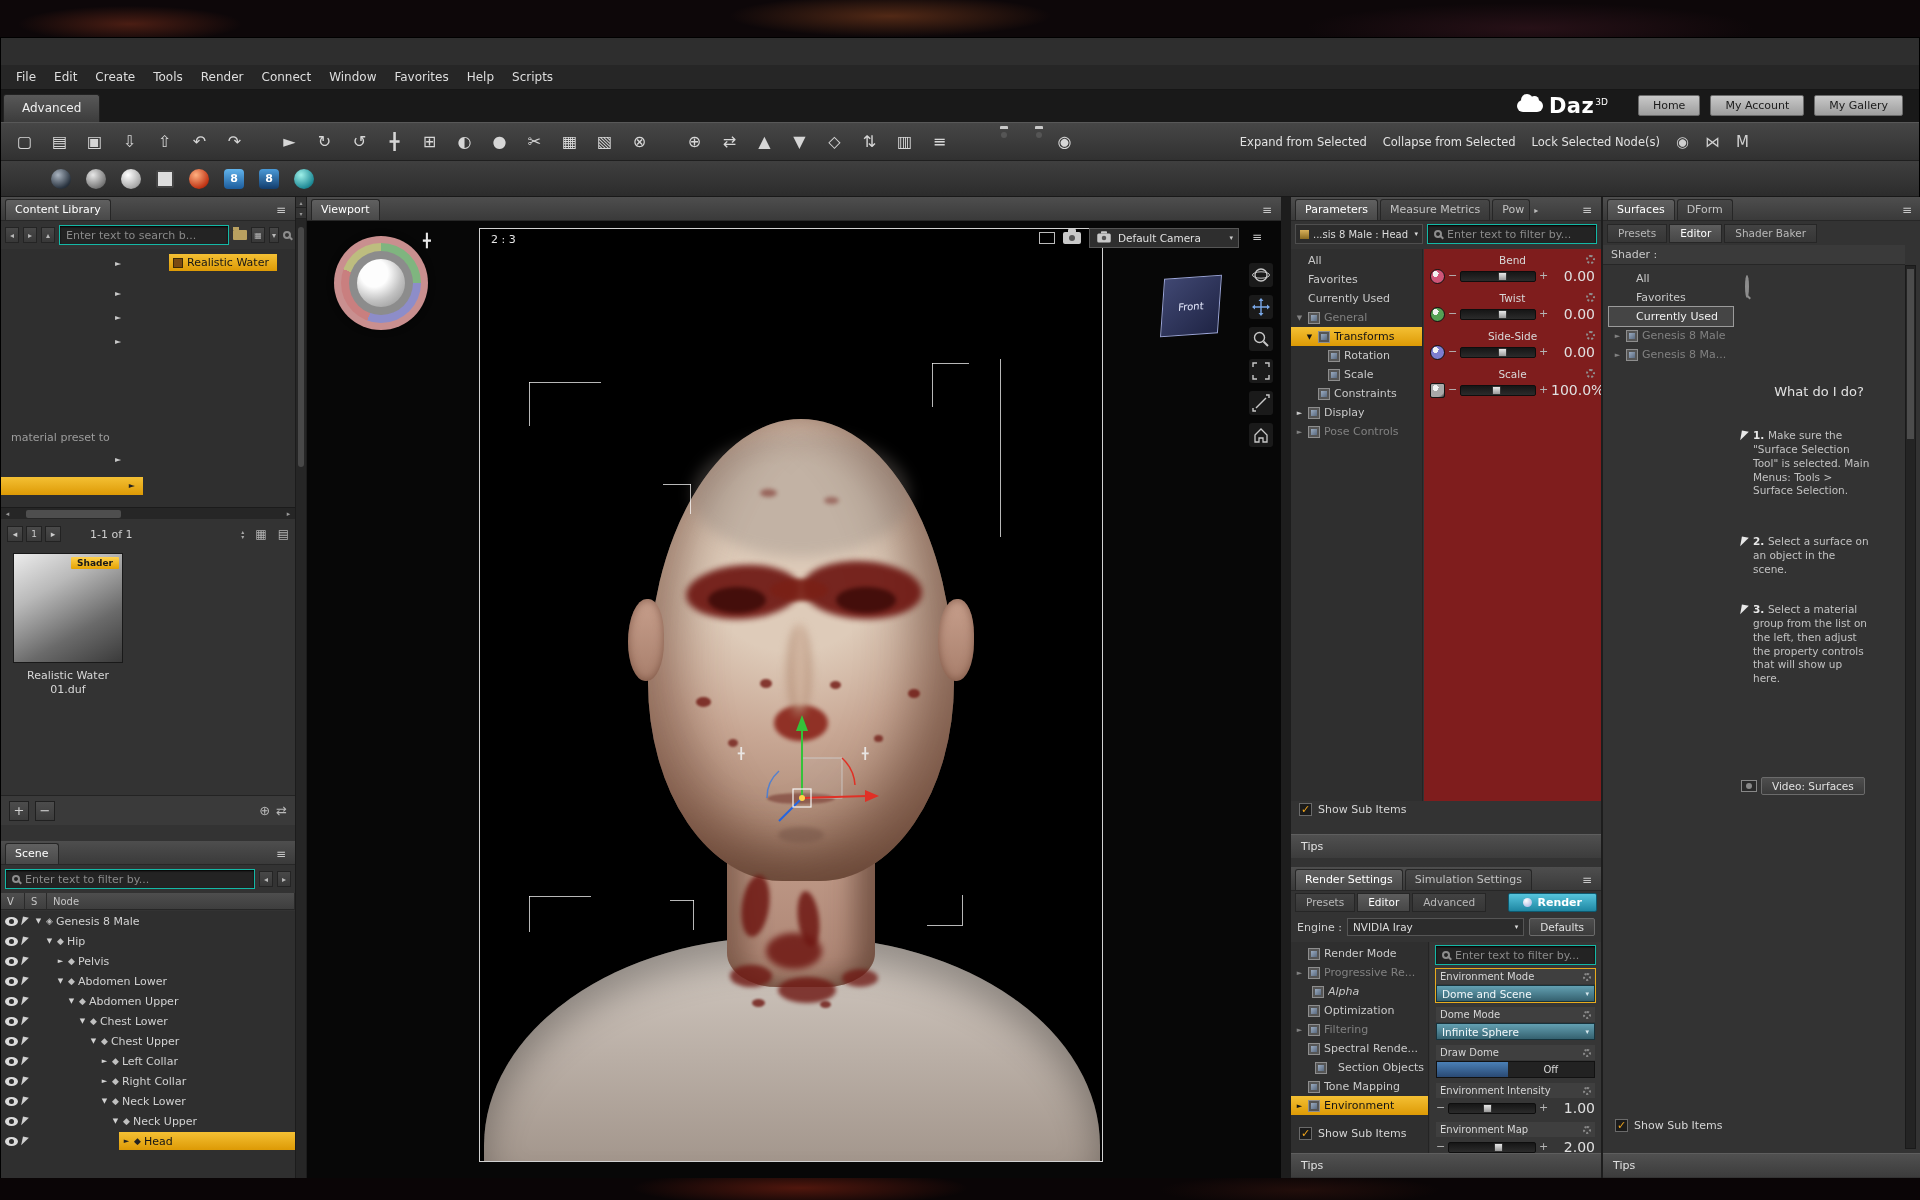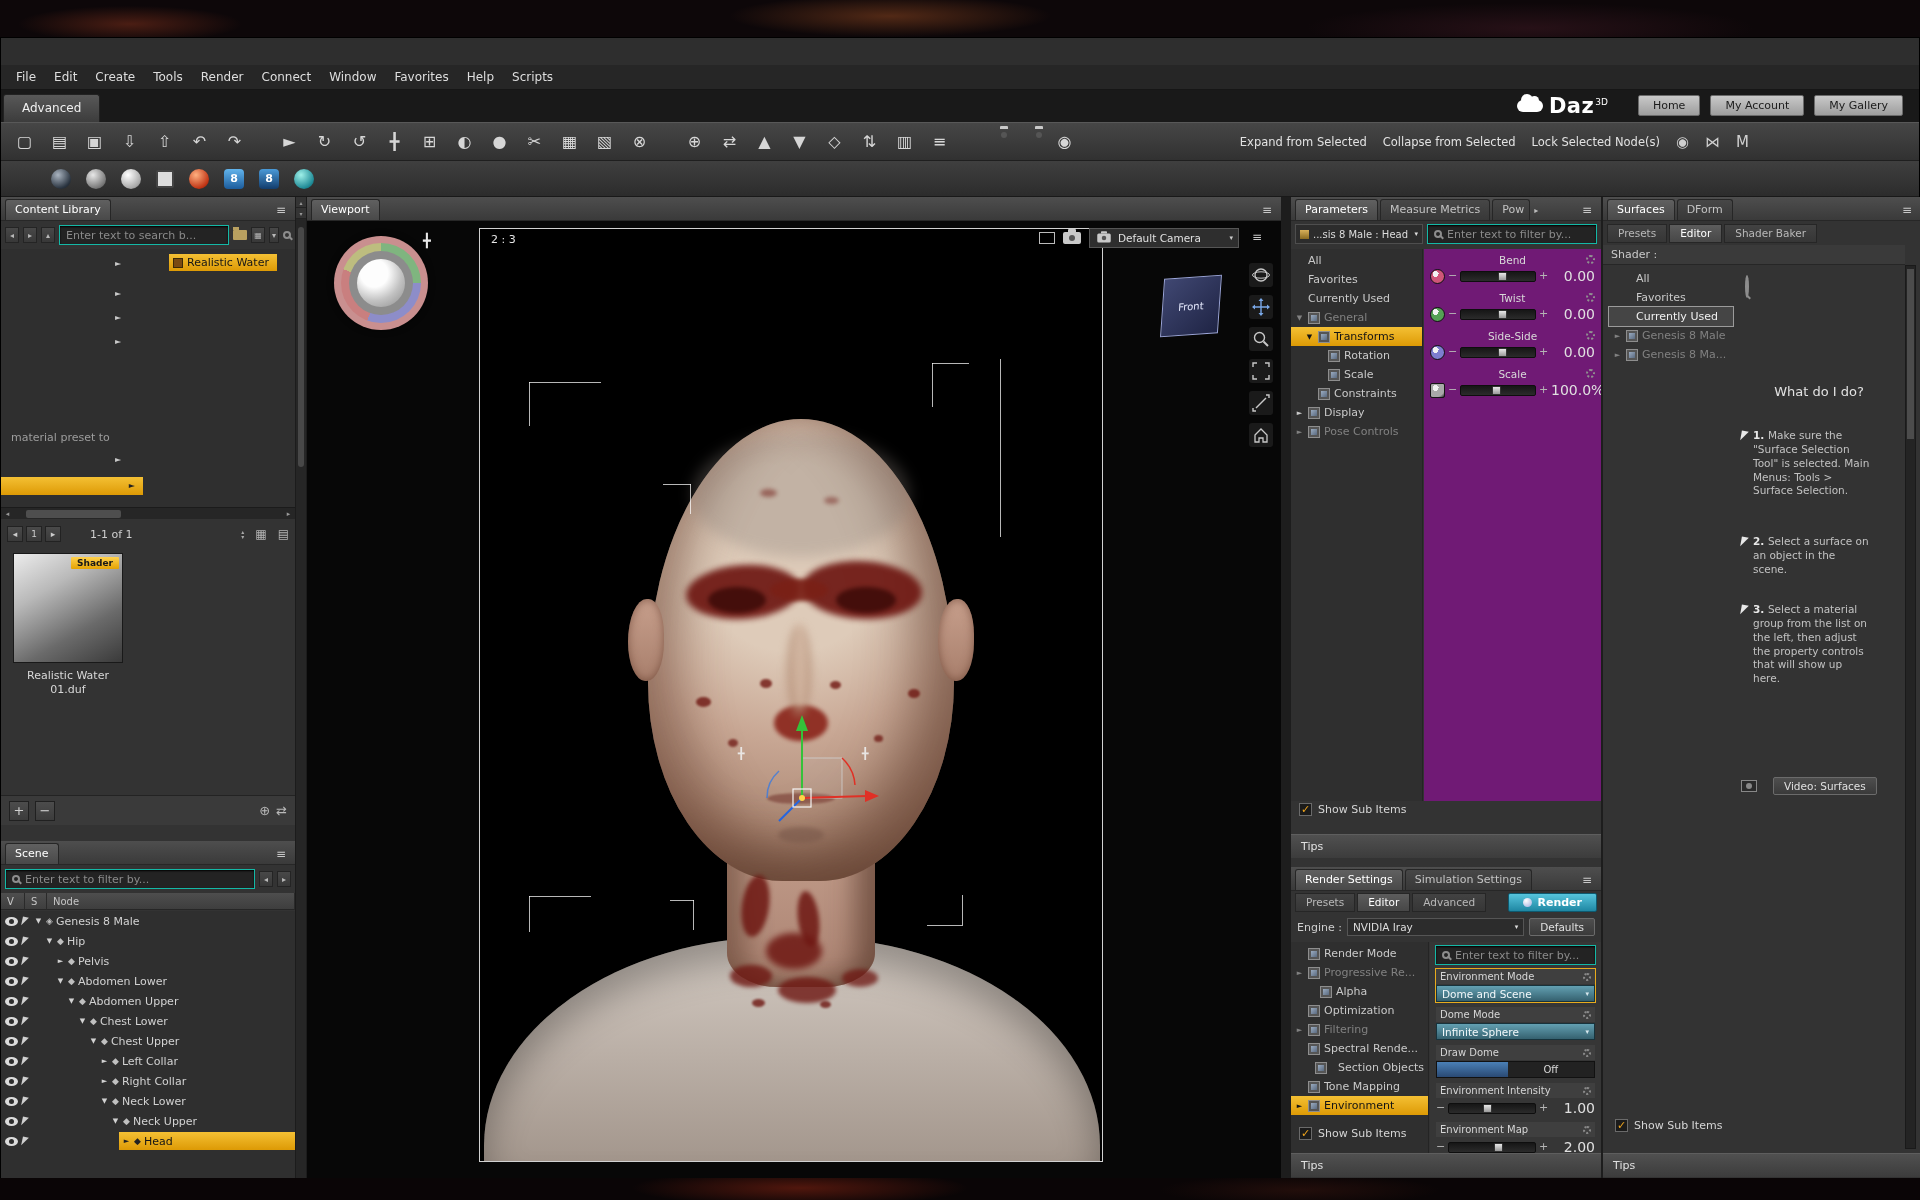--- a/index.html
+++ b/index.html
@@ -655,21 +655,21 @@
             <span class="garrow">►</span>
             <span class="gicon"></span>
             <span class="glabel">Display</span>
           </div>
           <div class="prow dim" style="padding-left: 4px;">
             <span class="garrow">►</span>
             <span class="gicon"></span>
             <span class="glabel">Pose Controls</span>
           </div>
         </div>
-      <div class="abs" id="param-sliders" style="left:133px;top:52px;right:0;height:552px;background:#701a75;padding-top:2px">
+      <div class="abs" id="param-sliders" style="left:133px;top:52px;right:0;height:552px;background:#7f1d1d;padding-top:2px">
           <div class="sblock">
             <div class="slabel">
               <span>Bend</span>
               <span class="sgear"></span>
             </div>
             <div class="srow2">
               <span class="dial" style="--c: #cf5578;"></span>
               <span class="pm">−</span>
               <span class="track">
                 <span class="thumb" style="left: 50%;"></span>
@@ -758,21 +758,21 @@
           <div class="prow" style="padding-left: 4px;">
             <span class="garrow"></span>
             <span class="gicon"></span>
             <span class="glabel">Render Mode</span>
           </div>
           <div class="prow dim" style="padding-left: 4px;">
             <span class="garrow">►</span>
             <span class="gicon"></span>
             <span class="glabel">Progressive Re...</span>
           </div>
-          <div class="prow" style="padding-left: 16px;">
+          <div class="prow" style="padding-left: 8px; font-style: italic;">
             <span class="garrow"></span>
             <span class="gicon"></span>
             <span class="glabel">Alpha</span>
           </div>
           <div class="prow" style="padding-left: 4px;">
             <span class="garrow"></span>
             <span class="gicon"></span>
             <span class="glabel">Optimization</span>
           </div>
           <div class="prow dim" style="padding-left: 4px;">
@@ -924,21 +924,21 @@
             </div>
             <div class="step" style="top: 266px;">
               <span class="scur"></span>
               <span class="stext"><b>2. </b>Select a surface on an object in the scene.</span>
             </div>
             <div class="step" style="top: 334px;">
               <span class="scur"></span>
               <span class="stext"><b>3. </b>Select a material group from the list on the left, then adjust the property controls that will show up here.</span>
             </div>
           </div>
-        <div class="abs" style="left:2px;top:508px;display:flex;align-items:center;gap:16px">
+        <div class="abs" style="left:2px;top:508px;display:flex;align-items:center;gap:4px">
           <span class="filmicon"></span>
           <span class="btn">Video: Surfaces</span>
         </div>
       </div>
       <div class="abs" style="left:302px;top:68px;width:11px;height:884px;background:#242424;border:1px solid #1a1a1a">
         <div style="position:absolute;left:1px;top:3px;width:7px;height:170px;background:#4c4c4c"></div>
       </div>
       <div class="abs checkrow" style="left:12px;top:922px">
         <span class="cbox">✓</span>
         <span>Show Sub Items</span>

